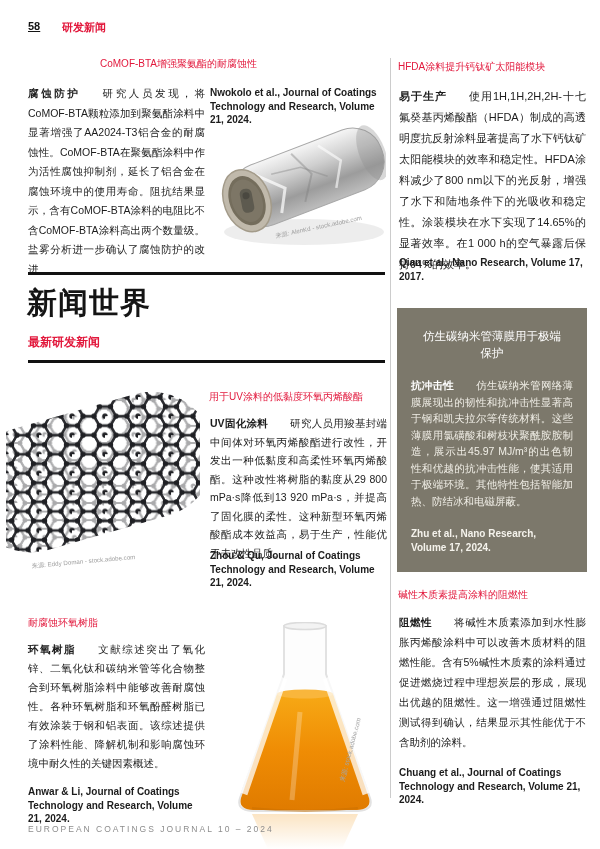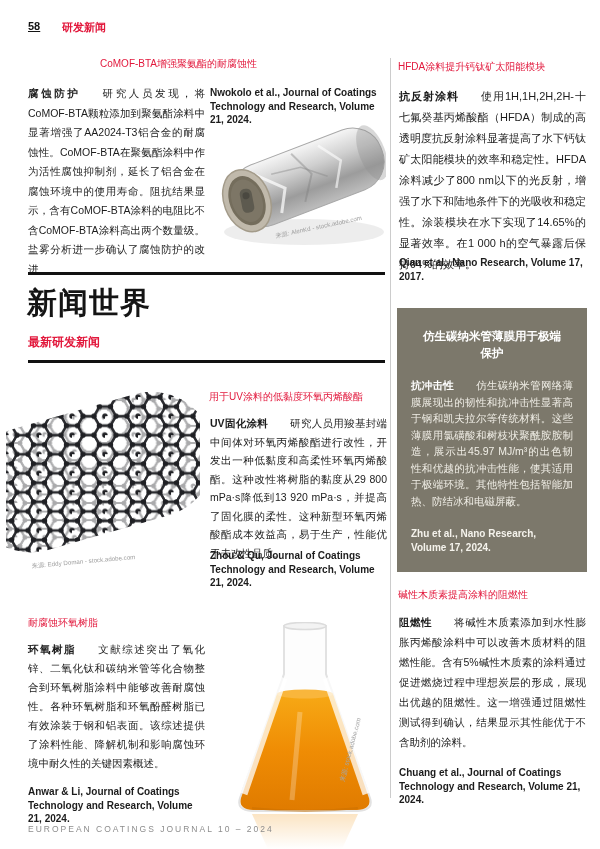--- a/index.html
+++ b/index.html
@@ -20,21 +20,21 @@
   .section-label{font-size:11px;font-weight:bold;color:var(--accent);}
   .art-title{color:var(--accent);font-weight:normal;font-size:10px;text-align:left;line-height:14px;}
   .body-text{font-size:10.5px;line-height:19.5px;text-align:justify;color:var(--ink);}
   .lead{font-weight:bold;margin-right:22px;}
   .cite{font-weight:bold;font-size:10px;line-height:13.5px;color:var(--ink);}
   .rule{background:#111111;height:3px;}
   .news-heading{font-size:30px;font-weight:bold;color:#141414;letter-spacing:1px;}
   .news-sub{font-size:12px;font-weight:bold;color:var(--accent);text-align:right;}
   .v-divider{width:1px;background:var(--divider);}
   .olive-box{background:var(--boxbg);padding:20px 14px 0 14px;box-sizing:border-box;}
-  .box-title{color:#ffffff;font-weight:bold;font-size:11.5px;text-align:center;line-height:17px;width:142px;margin:0 auto;}
+  .box-title{color:#ffffff;font-weight:normal;font-size:11.5px;text-align:center;line-height:17px;width:142px;margin:0 auto;}
   .box-text{color:#f0eee6;font-size:10.5px;line-height:16.5px;text-align:justify;margin-top:15px;}
   .box-text .lead{color:#ffffff;}
   .box-cite{color:#f5f3ec;font-weight:bold;font-size:10px;line-height:13.5px;margin-top:18px;}
   .footer{font-size:8.5px;letter-spacing:2px;color:#8d8d8d;}
   svg{display:block;}
 </style>
 </head>
 <body>
 
 <div class="abs pagenum" style="left:28px;top:20px;">58</div>
@@ -72,21 +72,21 @@
         <circle cx="34" cy="85" r="3.5" fill="#4a4840"></circle>
       </g>
     </g>
     <text x="62" y="126" transform="rotate(-12 62 126)" font-size="6.2" fill="#a0a0a0">来源: AlenKd - stock.adobe.com</text>
   </svg>
 </div>
 
 <div class="abs v-divider" style="left:390px;top:58px;height:740px;"></div>
 <div class="abs art-title" style="left:398px;top:60px;width:189px;">HFDA涂料提升钙钛矿太阳能模块</div>
 <div class="abs body-text" style="left:399px;top:86px;width:187px;font-size:11px;line-height:21px;">
-  <span class="lead">抗反射涂料</span><span>使用1H,1H,2H,2H-十七氟癸基丙烯酸酯（HFDA）制成的高透明度抗反射涂料显著提高了水下钙钛矿太阳能模块的效率和稳定性。HFDA涂料减少了800 nm以下的光反射，增强了水下和陆地条件下的光吸收和稳定性。涂装模块在水下实现了14.65%的显著效率。在1 000 h的空气暴露后保持94%的效率。</span>
+  <span class="lead">易于生产</span><span>使用1H,1H,2H,2H-十七氟癸基丙烯酸酯（HFDA）制成的高透明度抗反射涂料显著提高了水下钙钛矿太阳能模块的效率和稳定性。HFDA涂料减少了800 nm以下的光反射，增强了水下和陆地条件下的光吸收和稳定性。涂装模块在水下实现了14.65%的显著效率。在1 000 h的空气暴露后保持94%的效率。</span>
 </div>
 <div class="abs cite" style="left:399px;top:256px;width:187px;">Qian et al., Nano Research, Volume 17, 2017.</div>
 
 <div class="abs rule" style="left:28px;top:272px;width:357px;"></div>
 <div class="abs news-heading" style="left:27px;top:283px;">新闻世界</div>
 <div class="abs news-sub" style="left:28px;top:334px;">最新研发新闻</div>
 <div class="abs rule" style="left:28px;top:360px;width:357px;"></div>
 
 <div class="abs" style="left:6px;top:378px;width:194px;height:200px;">
   <svg width="194" height="200" viewBox="0 0 194 200">

